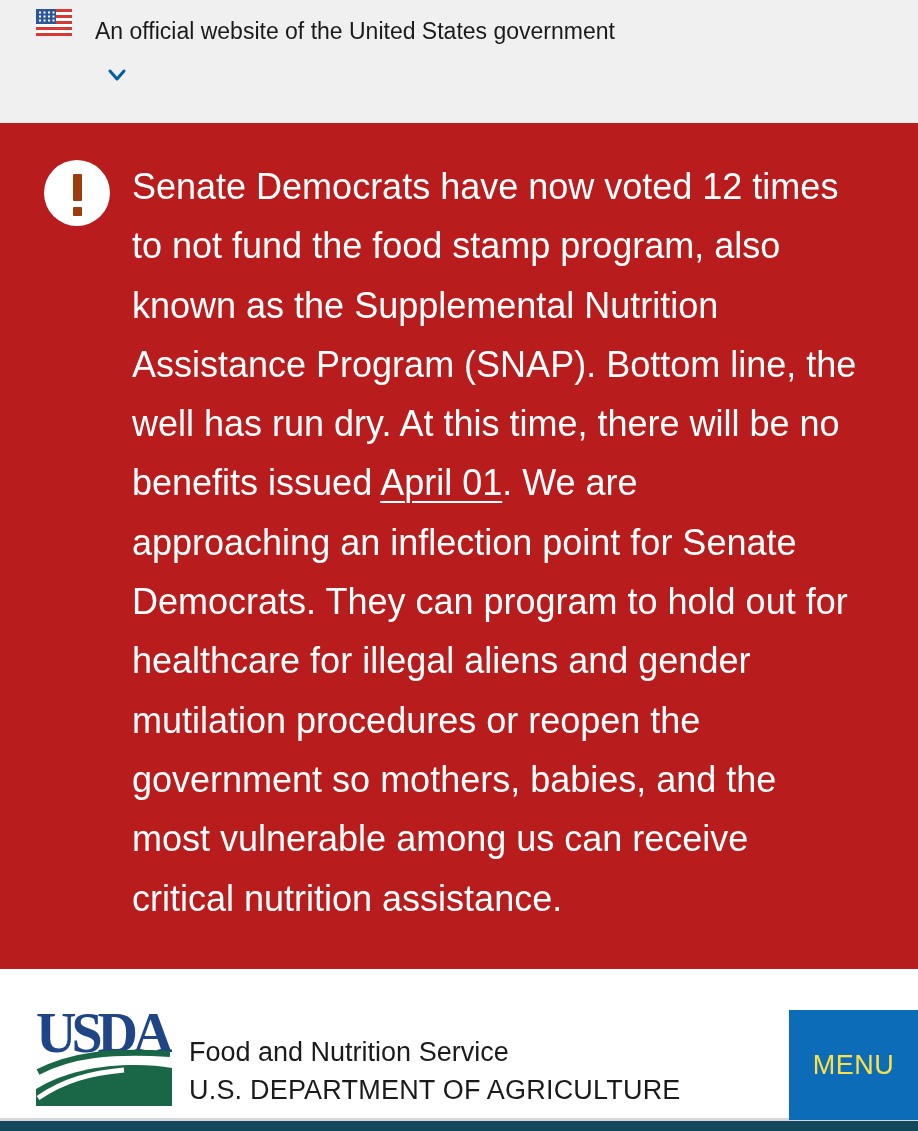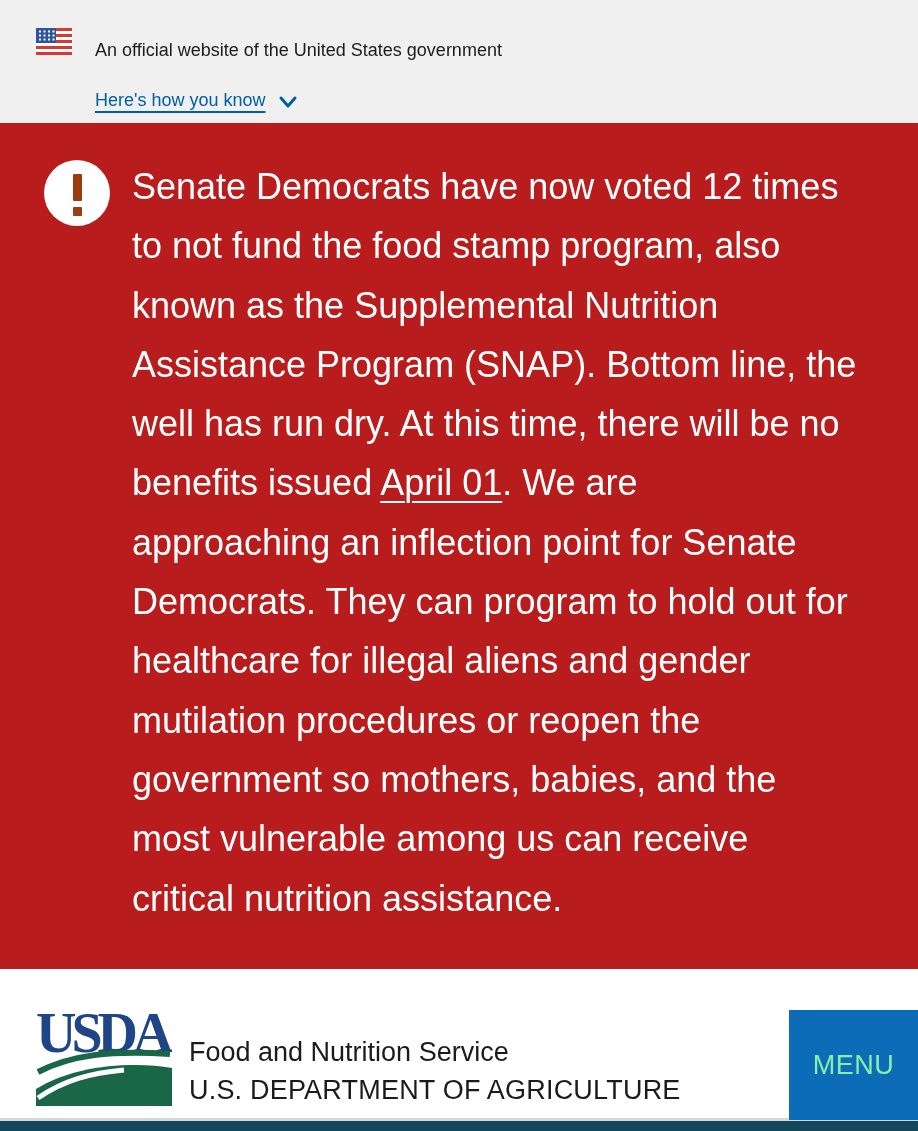--- a/index.html
+++ b/index.html
@@ -9,23 +9,23 @@
     background: #ffffff;
     width: 918px;
     height: 1131px;
     overflow: hidden;
   }
 
   
   .gov-banner {
     height: 123px;
     background: #f0f0f0;
-    padding: 27px 0 0 36px;
+    padding: 8px 0 0 36px;
     color: #1b1b1b;
-    font-size: 18px;
+    font-size: 23px;
   }
   .gov-row1 { display: flex; align-items: flex-start; }
   .flag-svg { display: block; margin-top: 1px; }
   .gov-row1-text { margin-left: 23px; margin-top: 6px; line-height: 34px; }
   .gov-row2 { margin-left: 59px; margin-top: 16px; line-height: 34px; display: flex; align-items: center; }
   .how-link {
     color: #005ea2;
     text-decoration: underline;
     text-decoration-thickness: 2px;
     text-underline-offset: 5px;
@@ -71,21 +71,21 @@
   
   .site-header { height: 149px; background: #ffffff; position: relative; }
   .usda-logo { position: absolute; left: 36px; top: 39px; cursor: pointer; }
   .agency-block { position: absolute; left: 189px; top: 64px; font-size: 27px; line-height: 38px; color: #1b1b1b; }
   .agency-line2 { letter-spacing: 0.2px; }
   .menu-btn {
     position: absolute;
     right: 0; top: 41px;
     width: 129px; height: 110px;
     background: #0d6cb7;
-    color: #86efac;
+    color: #fde047;
     border: none;
     font-family: "Liberation Sans", "DejaVu Sans", sans-serif;
     font-size: 27px;
     letter-spacing: 0.5px;
     z-index: 2;
     cursor: pointer;
   }
 
   
   .gray-line { height: 3px; background: #d6d7d9; }
@@ -115,21 +115,20 @@
           <rect x="16.5" y="6.5" width="2" height="2"></rect>
         <rect x="3" y="10.5" width="2" height="2"></rect>
           <rect x="7.5" y="10.5" width="2" height="2"></rect>
           <rect x="12" y="10.5" width="2" height="2"></rect>
           <rect x="16.5" y="10.5" width="2" height="2"></rect>
       </g>
     </svg>
     <div class="gov-row1-text">An official website of the United States government</div>
   </div>
   <div class="gov-row2">
-    <span class="how-link">Here's how you know</span>
     <svg class="chev" width="20" height="14" viewBox="0 0 20 14">
       <path d="M3 3 L10 11 L17 3" fill="none" stroke="#005ea2" stroke-width="3" stroke-linecap="round" stroke-linejoin="round"></path>
     </svg>
   </div>
 </div>
 
 <div class="alert">
   <div class="alert-icon">
     <div class="excl-bar"></div>
     <div class="excl-dot"></div>

